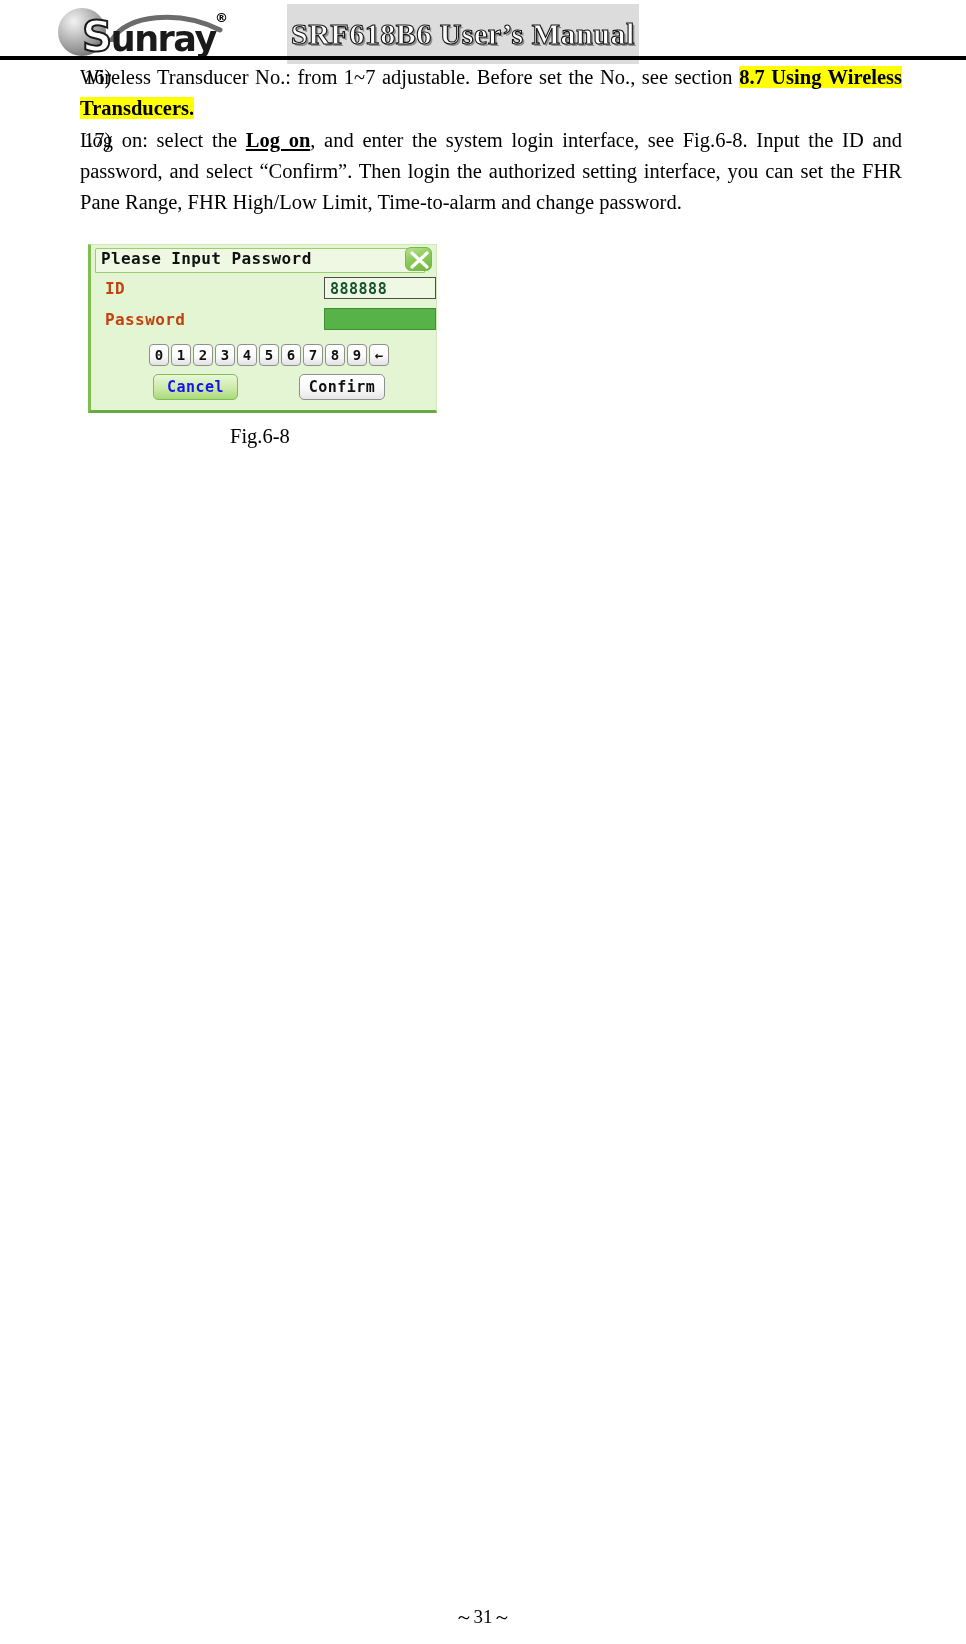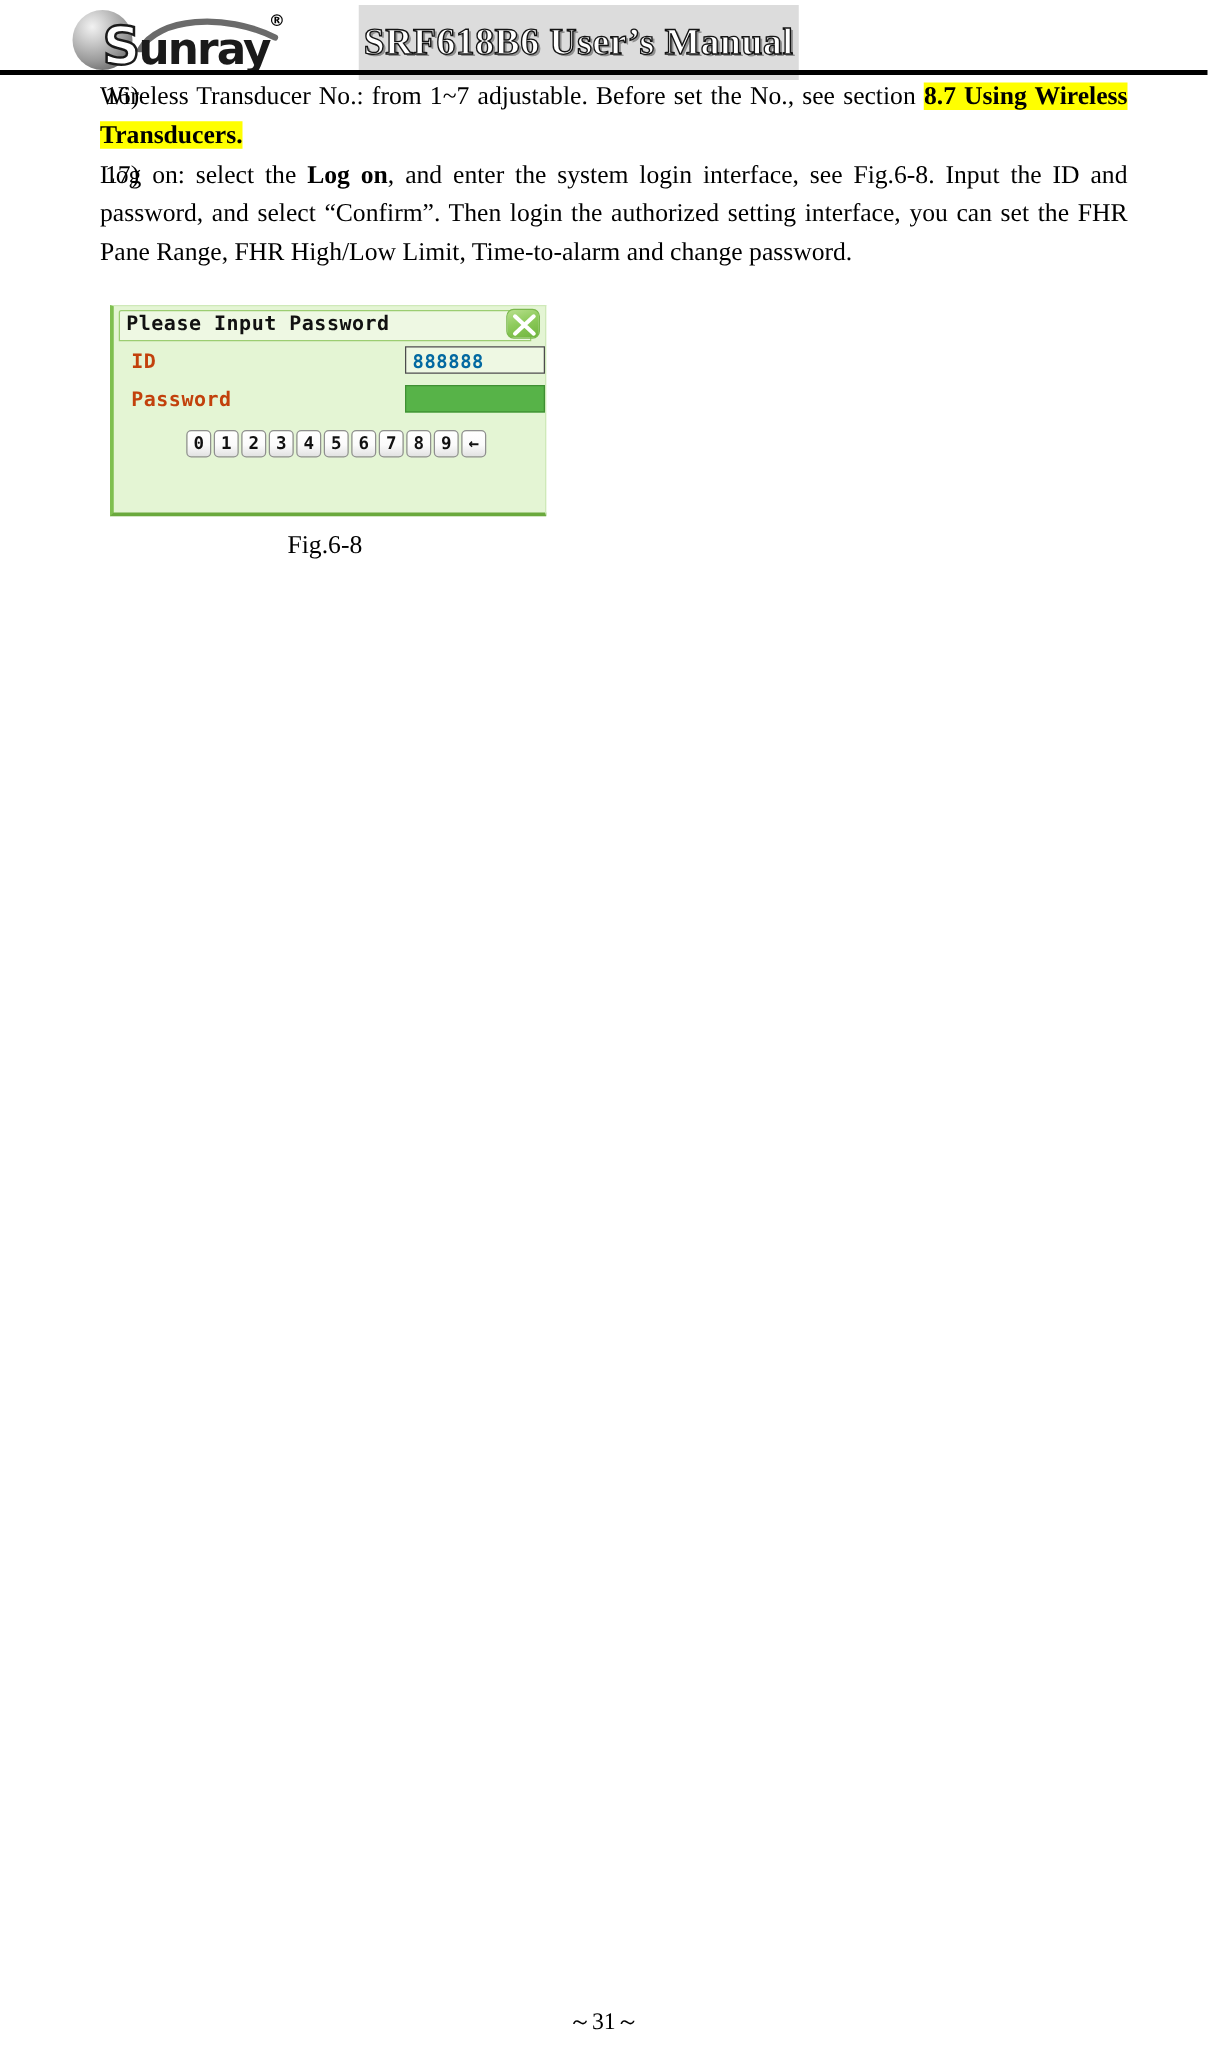--- a/index.html
+++ b/index.html
@@ -123,21 +123,21 @@
   .list-item + .list-item { margin-top: 1px; }
   .item-marker {
     position: absolute;
     left: 84px;
     width: 52px;
     text-align: left;
     font-size: 20.5px;
     line-height: 31px;
   }
   .item-body { display: block; }
-  b.strong { font-weight: bold; }
+  b.strong { font-weight: bold; text-decoration: underline; }
   .hl {
     background: #ffff00;
     font-weight: bold;
   }
 
   
   .figure-block {
     position: relative;
     margin-top: 26px;
     padding-left: 88px;
@@ -226,21 +226,21 @@
     background: #57b348;
     border: 1px solid #3f8f33;
   }
   .dlg-field-value {
     position: absolute;
     left: 5px;
     top: 2px;
     font-family: "DejaVu Sans Mono", "Liberation Mono", monospace;
     font-size: 15px;
     font-weight: bold;
-    color: #0369a1;
+    color: #14532d;
     letter-spacing: 0.5px;
   }
   .keypad {
     position: absolute;
     left: 58px;
     top: 99px;
     display: flex;
     gap: 2px;
   }
   .key {
@@ -383,20 +383,24 @@
         <div class="key">3</div>
         <div class="key">4</div>
         <div class="key">5</div>
         <div class="key">6</div>
         <div class="key">7</div>
         <div class="key">8</div>
         <div class="key">9</div>
         <div class="key">←</div>
       </div>
 
+      <div class="dlg-buttons">
+        <div class="dlg-btn cancel">Cancel</div>
+        <div class="dlg-btn confirm">Confirm</div>
+      </div>
 
     </div>
 
     <div class="fig-caption">Fig.6-8</div>
   </div>
 </div>
 
 <div class="page-footer">
   <span>～31～</span>
 </div>

